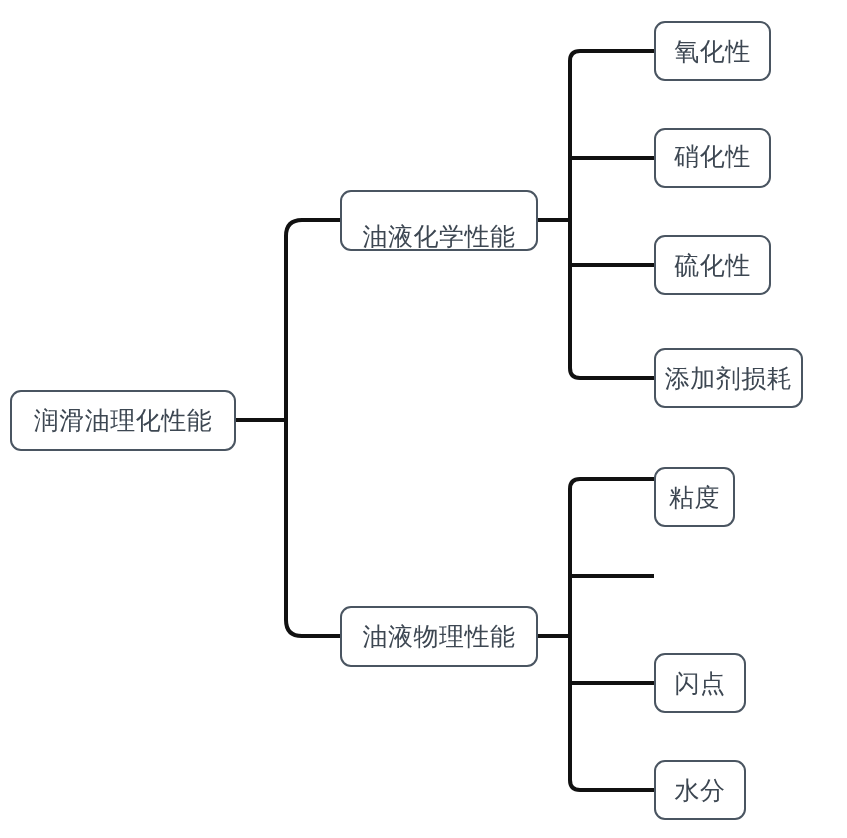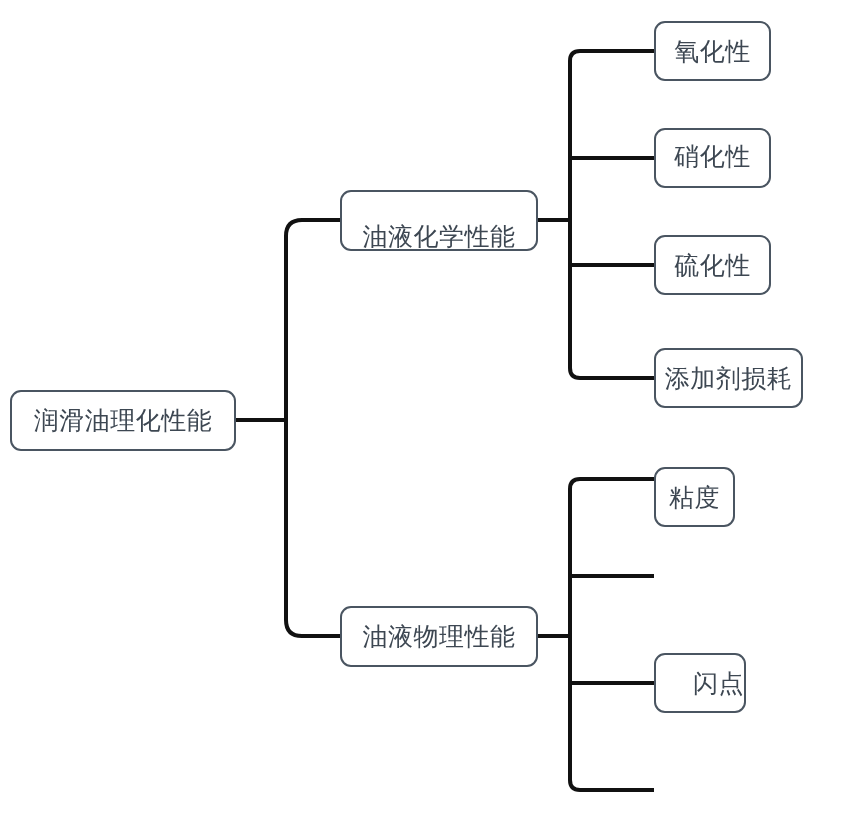--- a/index.html
+++ b/index.html
@@ -107,18 +107,21 @@
 
   <div class="node node-branch" style="left:340px; top:606px; width:198px; height:61px;">
     <span class="node-label">油液物理性能</span>
   </div>
 
   <div class="node node-leaf" style="left:654px; top:467px; width:81px; height:60px;">
     <span class="node-label">粘度</span>
   </div>
 
 
-  <div class="node node-leaf" style="left:654px; top:653px; width:92px; height:60px;justify-content:flex-end;">
+  <div class="node node-leaf" style="left:654px; top:653px; width:92px; height:60px;">
     <span class="node-label">闪点</span>
   </div>
 
+  <div class="node node-leaf" style="left:654px; top:760px; width:92px; height:60px;">
+    <span class="node-label">水分</span>
+  </div>
 
 </div>
 
 </body></html>

